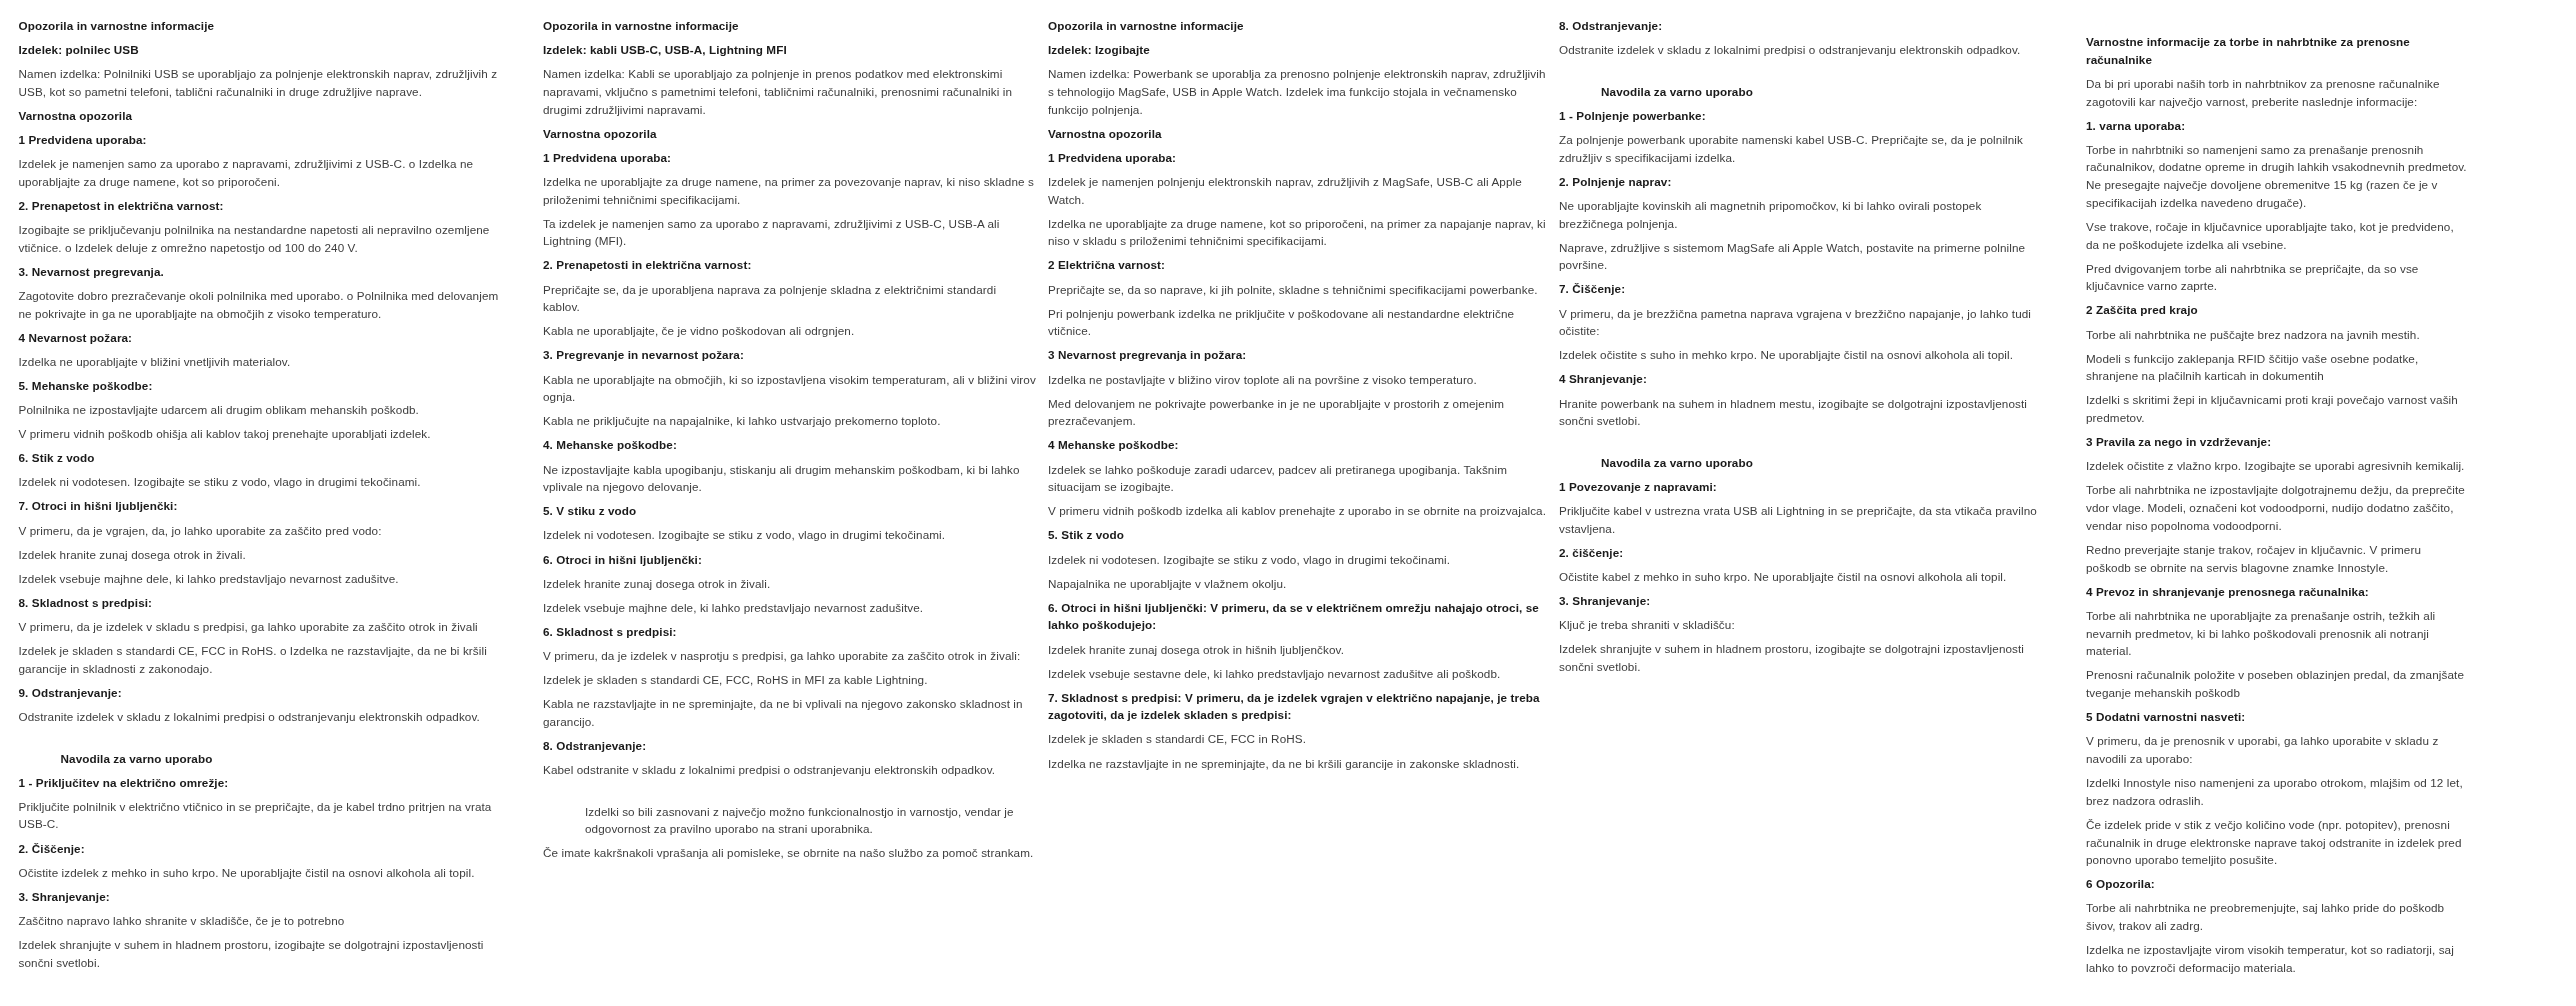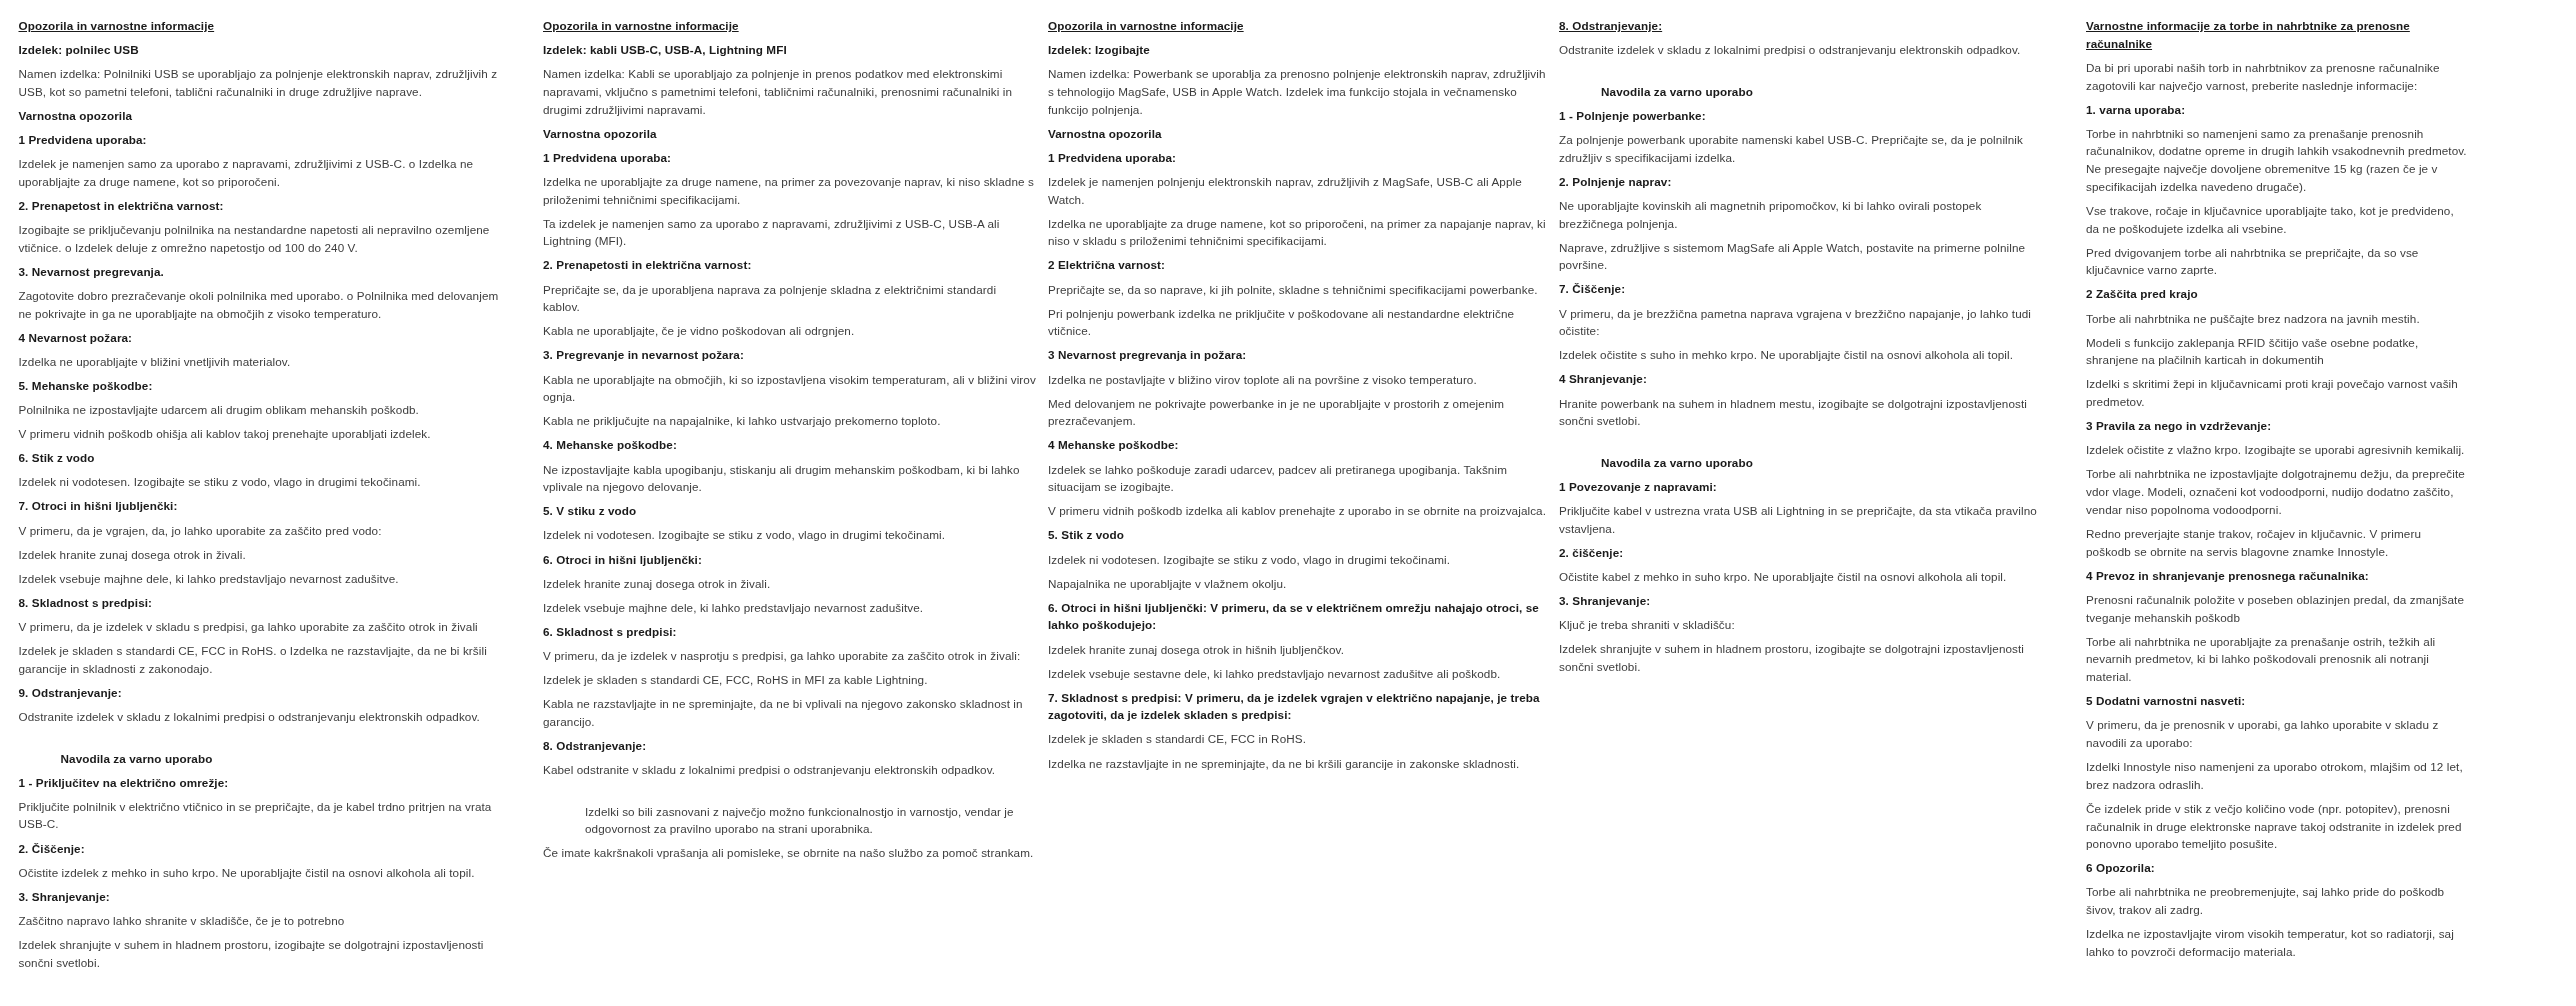--- a/index.html
+++ b/index.html
@@ -9,29 +9,29 @@
     height: 1006px;
     background: #ffffff;
     overflow: hidden;
     font-family: "Liberation Sans", "DejaVu Sans", sans-serif;
   }
   .column { position: absolute; top: 17px; }
   .c1 { left: 18.5px;   width: 493px; }
   .c2 { left: 543px;  width: 493px; }
   .c3 { left: 1048px; width: 502px; }
   .c4 { left: 1559px; width: 486px; }
-  .c5 { left: 2086px; width: 382px; }
+  .c5 { left: 2086px; width: 382px; margin-top: 16px; }
   .blk {
     font-size: 11.7px;
     line-height: 17.7px;
     margin: 6.4px 0;
     color: #3d3d3d;
     letter-spacing: 0.1px;
   }
-  .blk:first-child { margin-top: 0; text-decoration: underline; }
+  .blk:first-child { margin-top: 0; }
   .h { font-weight: 700; color: #1a1a1a; }
   .gap { margin-top: 24px; margin-left: 42px; }
 </style>
 </head>
 <body>
 
 <div class="page">
   <div class="column c1">
       <div class="blk h">Opozorila in varnostne informacije</div>
       <div class="blk h">Izdelek: polnilec USB</div>
@@ -157,22 +157,22 @@
       <div class="blk p">Pred dvigovanjem torbe ali nahrbtnika se prepričajte, da so vse ključavnice varno zaprte.</div>
       <div class="blk h">2 Zaščita pred krajo</div>
       <div class="blk p">Torbe ali nahrbtnika ne puščajte brez nadzora na javnih mestih.</div>
       <div class="blk p">Modeli s funkcijo zaklepanja RFID ščitijo vaše osebne podatke, shranjene na plačilnih karticah in dokumentih</div>
       <div class="blk p">Izdelki s skritimi žepi in ključavnicami proti kraji povečajo varnost vaših predmetov.</div>
       <div class="blk h">3 Pravila za nego in vzdrževanje:</div>
       <div class="blk p">Izdelek očistite z vlažno krpo. Izogibajte se uporabi agresivnih kemikalij.</div>
       <div class="blk p">Torbe ali nahrbtnika ne izpostavljajte dolgotrajnemu dežju, da preprečite vdor vlage. Modeli, označeni kot vodoodporni, nudijo dodatno zaščito, vendar niso popolnoma vodoodporni.</div>
       <div class="blk p">Redno preverjajte stanje trakov, ročajev in ključavnic. V primeru poškodb se obrnite na servis blagovne znamke Innostyle.</div>
       <div class="blk h">4 Prevoz in shranjevanje prenosnega računalnika:</div>
+      <div class="blk p">Torbe ali nahrbtnika ne uporabljajte za prenašanje ostrih, težkih ali nevarnih predmetov, ki bi lahko poškodovali prenosnik ali notranji material.</div>
       <div class="blk p">Prenosni računalnik položite v poseben oblazinjen predal, da zmanjšate tveganje mehanskih poškodb</div>
-      <div class="blk p">Torbe ali nahrbtnika ne uporabljajte za prenašanje ostrih, težkih ali nevarnih predmetov, ki bi lahko poškodovali prenosnik ali notranji material.</div>
       <div class="blk h">5 Dodatni varnostni nasveti:</div>
       <div class="blk p">V primeru, da je prenosnik v uporabi, ga lahko uporabite v skladu z navodili za uporabo:</div>
       <div class="blk p">Izdelki Innostyle niso namenjeni za uporabo otrokom, mlajšim od 12 let, brez nadzora odraslih.</div>
       <div class="blk p">Če izdelek pride v stik z večjo količino vode (npr. potopitev), prenosni računalnik in druge elektronske naprave takoj odstranite in izdelek pred ponovno uporabo temeljito posušite.</div>
       <div class="blk h">6 Opozorila:</div>
       <div class="blk p">Torbe ali nahrbtnika ne preobremenjujte, saj lahko pride do poškodb šivov, trakov ali zadrg.</div>
       <div class="blk p">Izdelka ne izpostavljajte virom visokih temperatur, kot so radiatorji, saj lahko to povzroči deformacijo materiala.</div>
     </div>
 </div>
 

